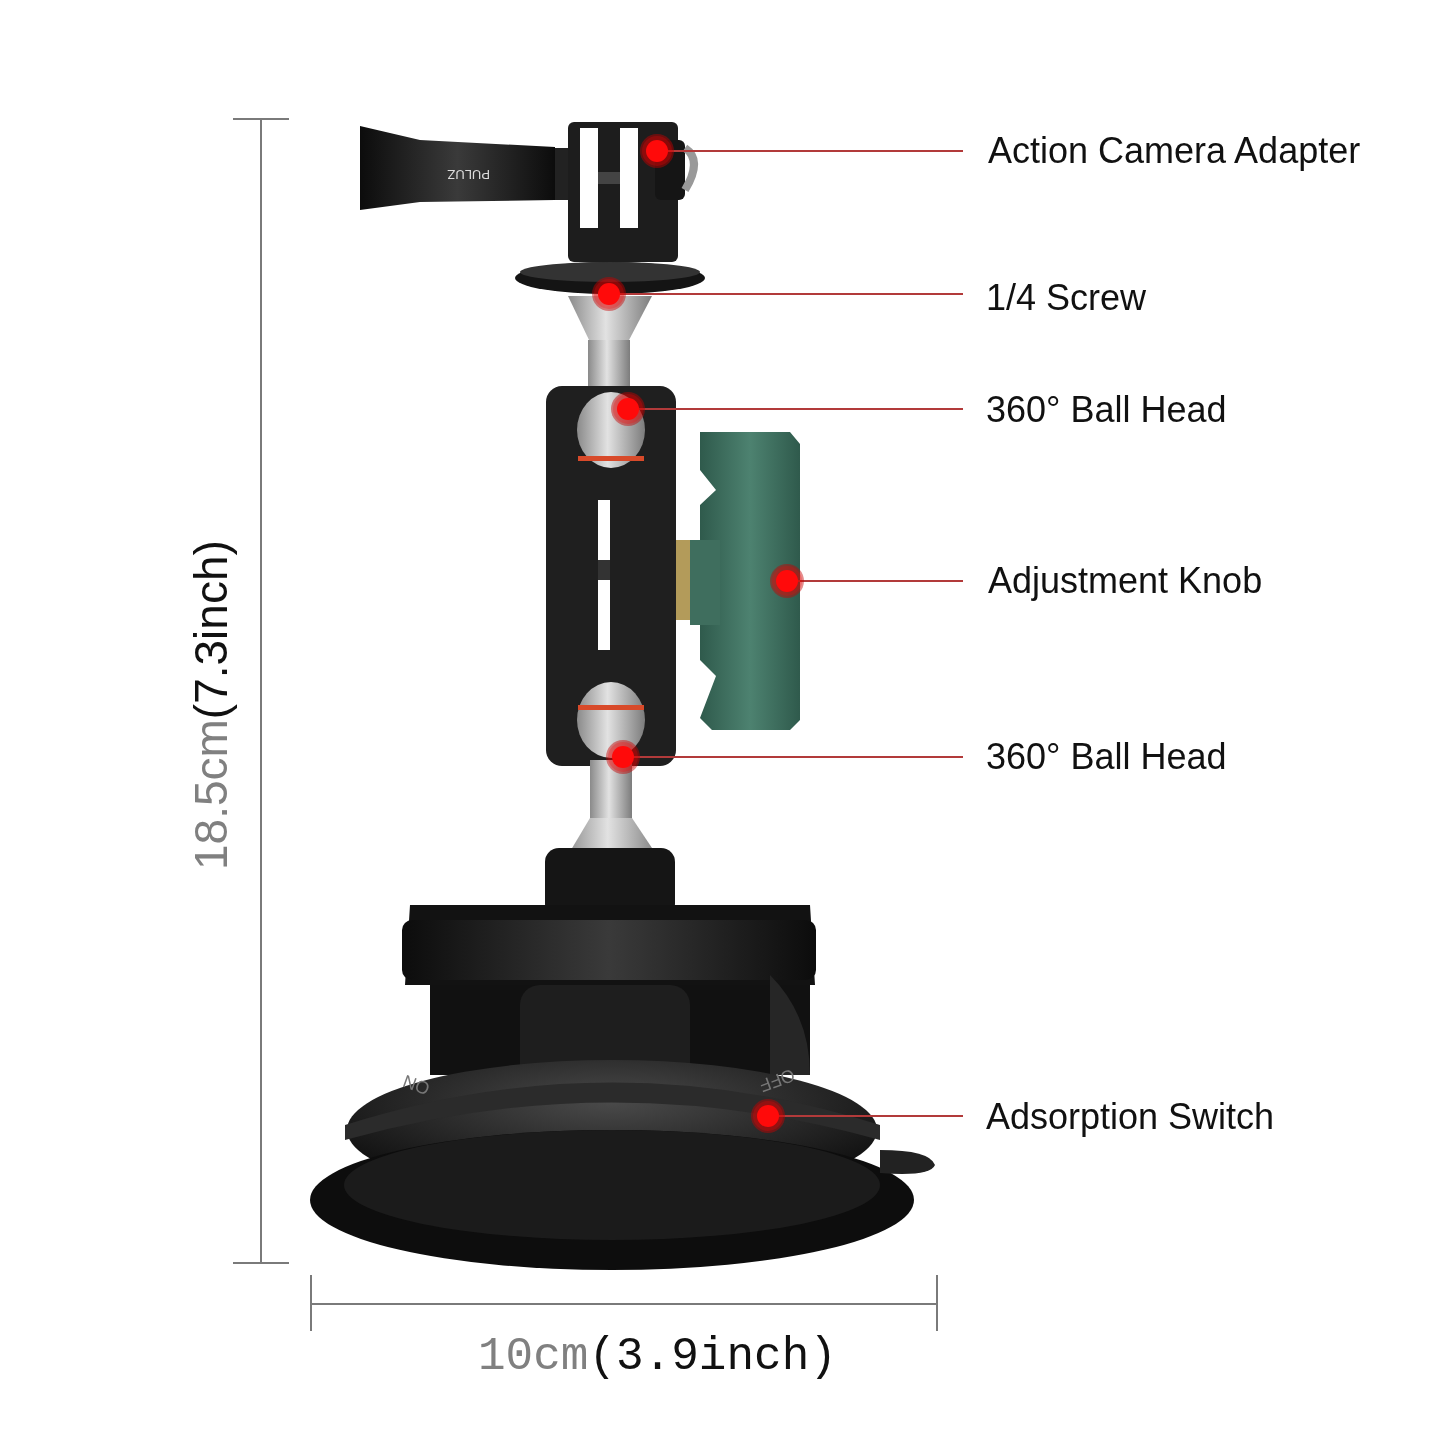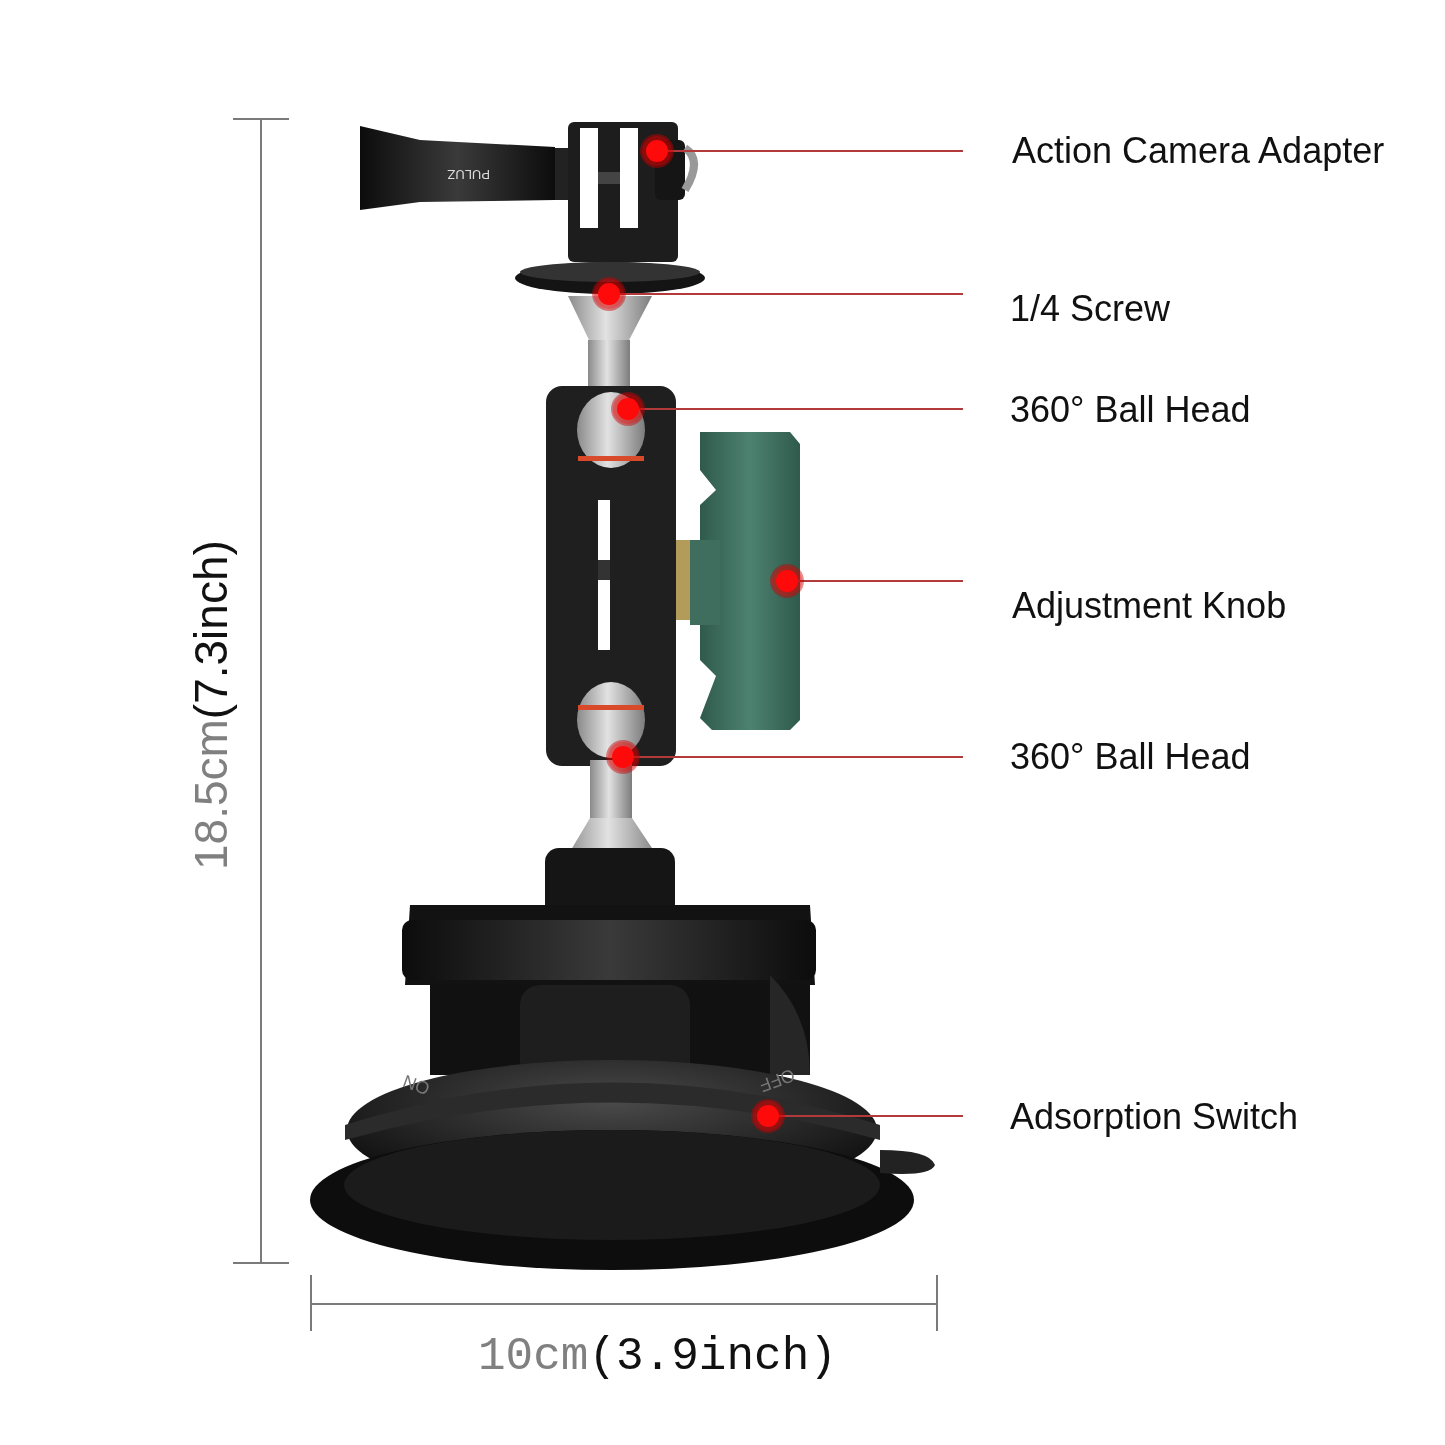--- a/index.html
+++ b/index.html
@@ -1,18 +1,18 @@
 <!DOCTYPE html>
 <html><head>
 <meta charset="utf-8">
 <style>
   html,body{margin:0;padding:0;background:#fff;}
   body{width:1445px;height:1445px;position:relative;overflow:hidden;font-family:"Liberation Sans",sans-serif;}
   .dimline{background:#7a7a7a;position:absolute;}
-  .label{position:absolute;font-size:36px;color:#111;white-space:nowrap;line-height:1;margin-left:24px;}
+  .label{position:absolute;font-size:36px;color:#111;white-space:nowrap;line-height:1;}
   .leader{position:absolute;height:2px;background:#b23a3a;}
   .dot{position:absolute;width:22px;height:22px;border-radius:50%;background:#ff0a0a;box-shadow:0 0 0 4px rgba(255,0,0,0.25),0 0 0 6px rgba(200,0,0,0.45);transform:translate(-50%,-50%);}
   .dim-text{position:absolute;font-size:46px;white-space:nowrap;line-height:1;}
   .dim-text .gray{color:#808080;}
   .dim-text .black{color:#111;}
   .vtext{transform-origin:left top;transform:rotate(-90deg);}
   svg{position:absolute;left:0;top:0;}
 </style>
 </head>
 <body>
@@ -119,31 +119,31 @@
 </div>
 
 <div>
   <div class="leader" style="left:657px;top:150px;width:306px;"></div>
   <div class="dot" style="left:657px;top:151px;"></div>
   <div class="label" style="left:988px;top:133px;">Action Camera Adapter</div>
 </div>
 <div>
   <div class="leader" style="left:609px;top:293px;width:354px;"></div>
   <div class="dot" style="left:609px;top:294px;"></div>
-  <div class="label" style="left:986px;top:291px;">1/4 Screw</div>
+  <div class="label" style="left:986px;top:280px;">1/4 Screw</div>
 </div>
 <div>
   <div class="leader" style="left:628px;top:408px;width:335px;"></div>
   <div class="dot" style="left:628px;top:409px;"></div>
   <div class="label" style="left:986px;top:392px;">360° Ball Head</div>
 </div>
 <div>
   <div class="leader" style="left:787px;top:580px;width:176px;"></div>
   <div class="dot" style="left:787px;top:581px;"></div>
-  <div class="label" style="left:988px;top:588px;">Adjustment Knob</div>
+  <div class="label" style="left:988px;top:563px;">Adjustment Knob</div>
 </div>
 <div>
   <div class="leader" style="left:623px;top:756px;width:340px;"></div>
   <div class="dot" style="left:623px;top:757px;"></div>
   <div class="label" style="left:986px;top:739px;">360° Ball Head</div>
 </div>
 <div>
   <div class="leader" style="left:768px;top:1115px;width:195px;"></div>
   <div class="dot" style="left:768px;top:1116px;"></div>
   <div class="label" style="left:986px;top:1099px;">Adsorption Switch</div>

